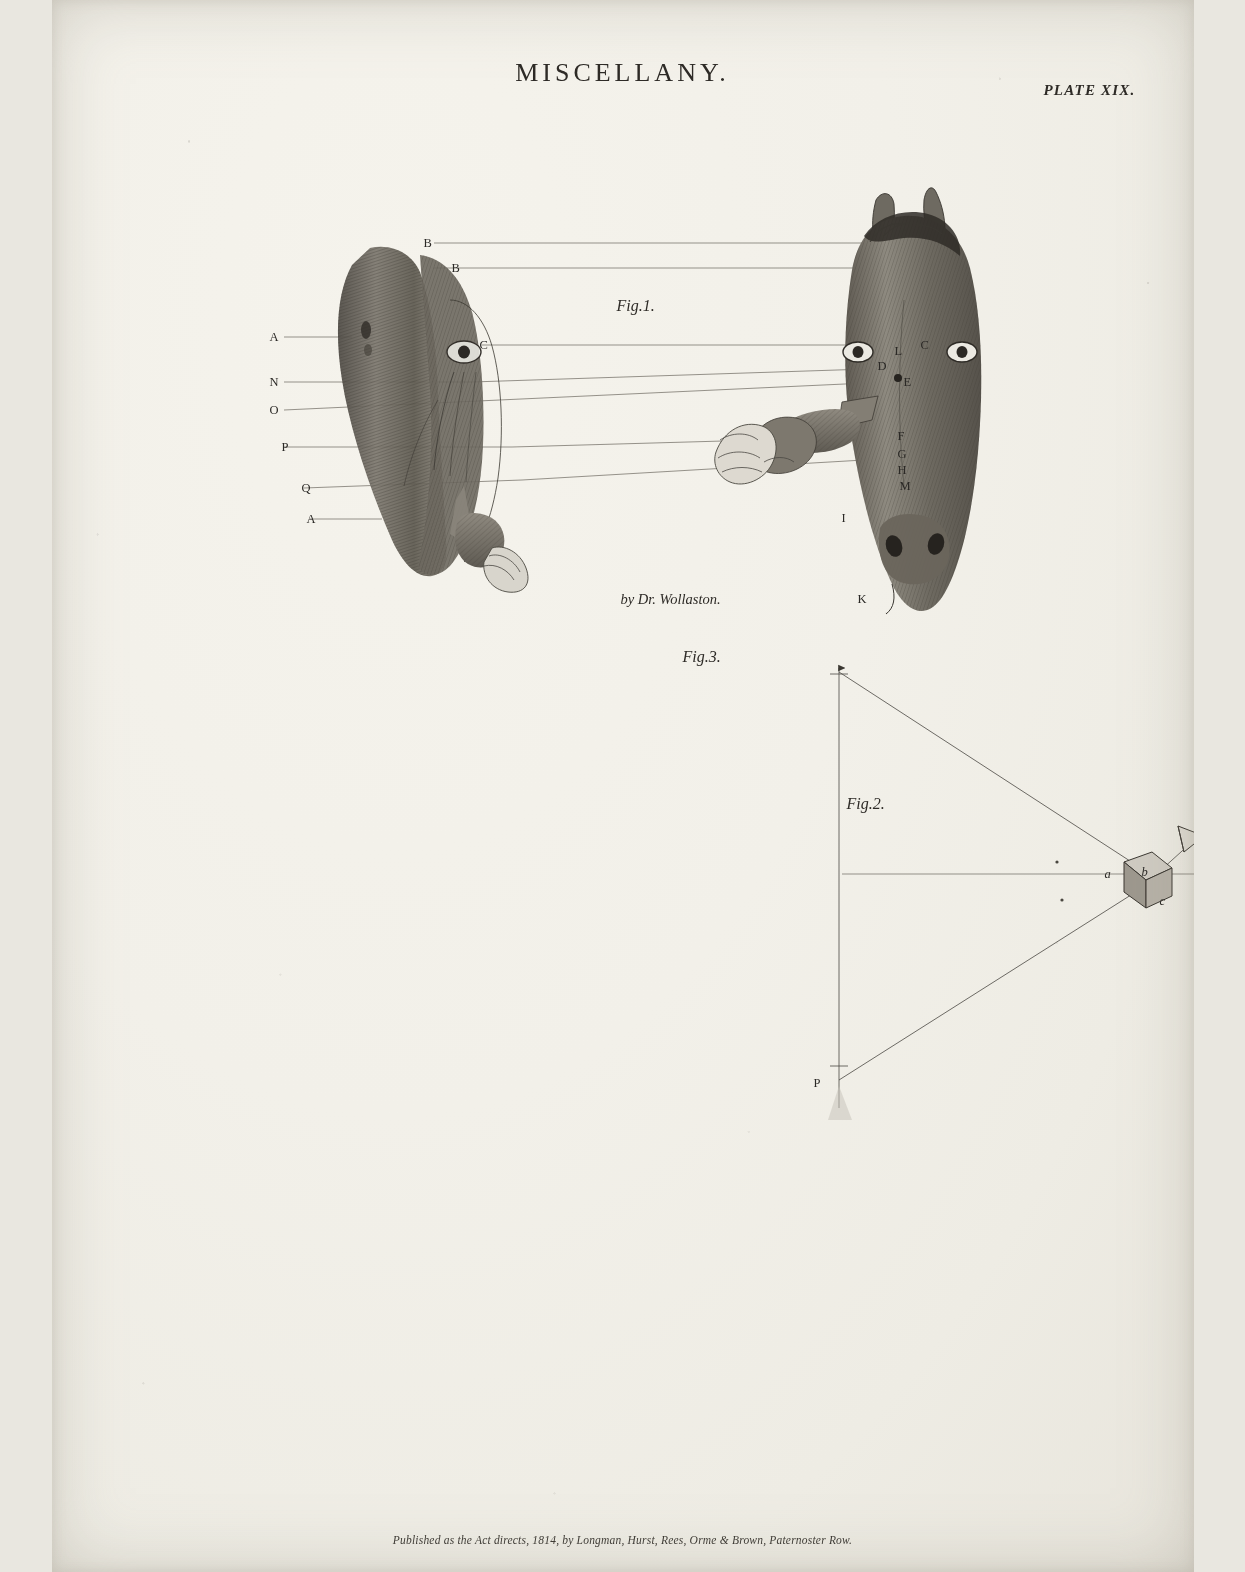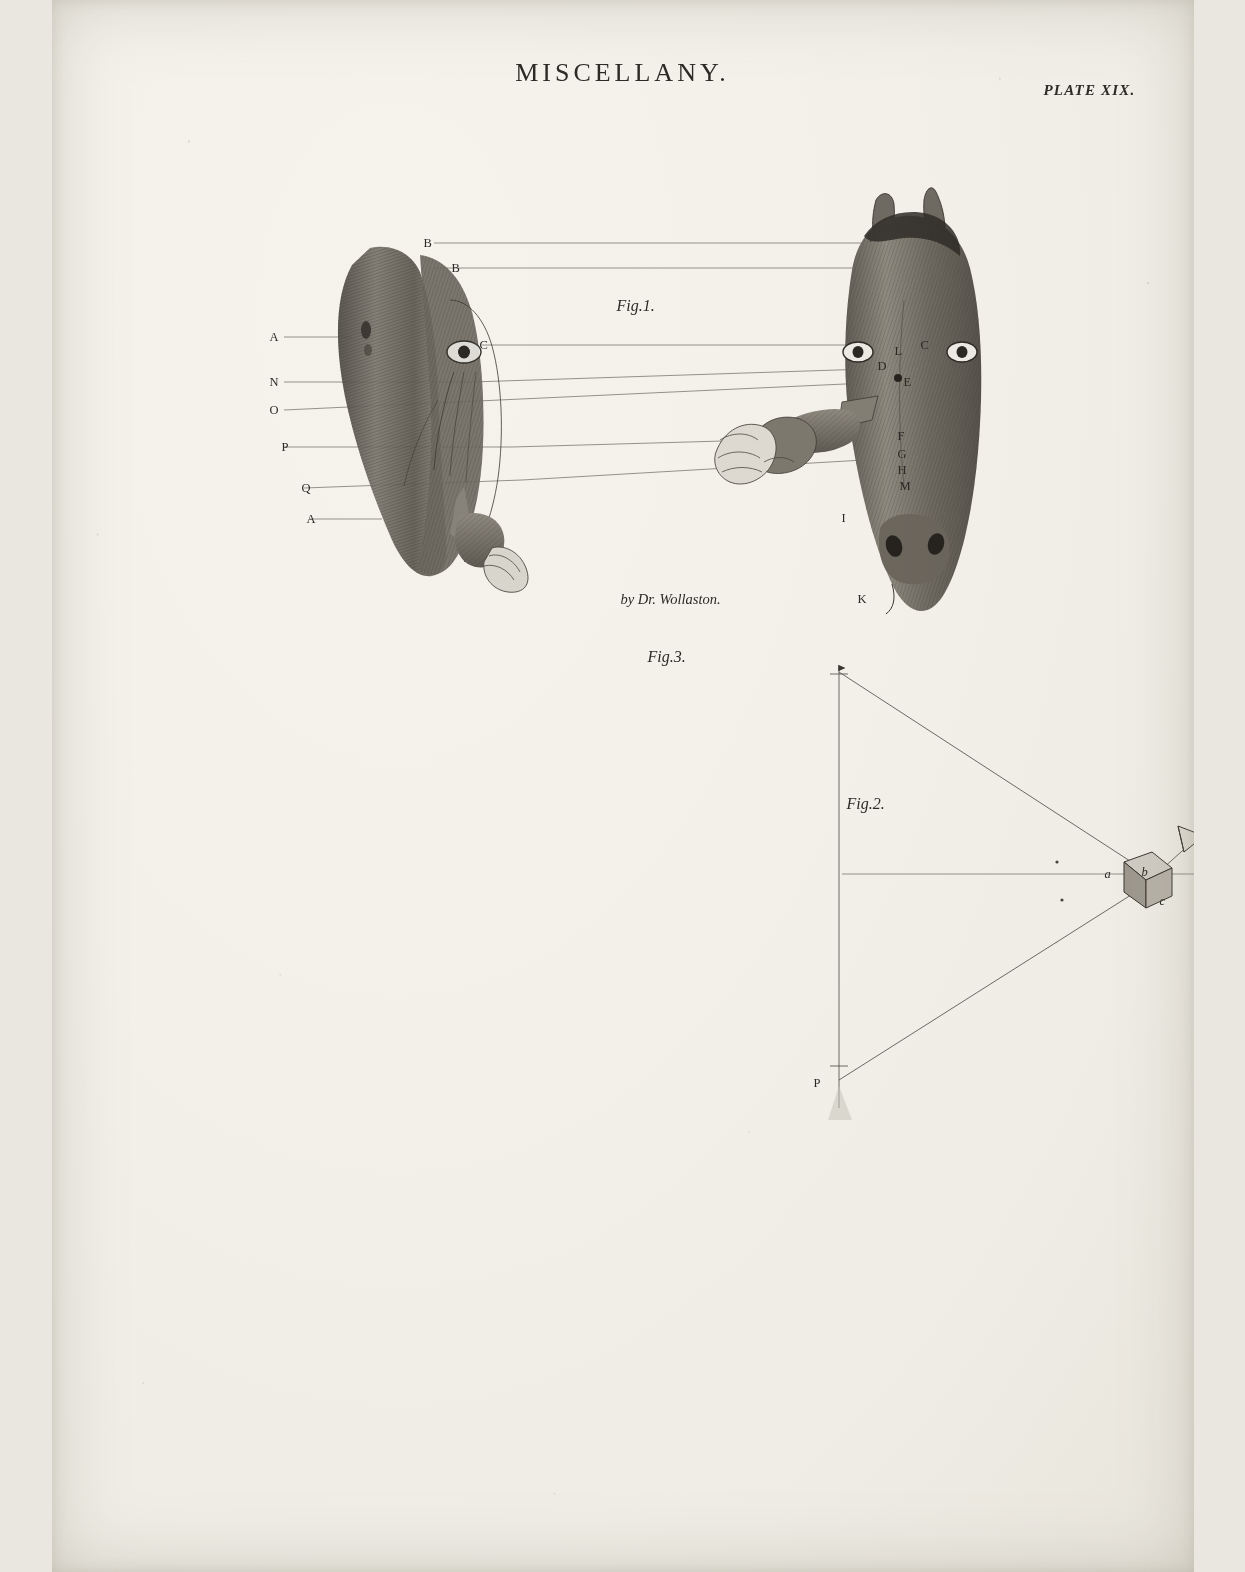--- a/index.html
+++ b/index.html
@@ -287,21 +287,21 @@
 
       <polygon points="787,1086 800,1120 776,1120" fill="#c9c5bc" opacity=".55"></polygon>
     </g>
   </svg>
 
   <div class="hdr-title">MISCELLANY.</div>
   <div class="hdr-plate">PLATE XIX.</div>
 
   <div class="figlabel" style="left:565px; top:297px;">Fig.1.</div>
   <div class="byline" style="left:569px; top:591px;text-align:center;">by Dr. Wollaston.</div>
-  <div class="figlabel" style="left:596px; top:648px;">Fig.3.</div>
+  <div class="figlabel" style="left:631px; top:648px;">Fig.3.</div>
   <div class="figlabel" style="left:795px; top:795px;">Fig.2.</div>
 
   <div class="keyletter" style="left:372px; top:236px;">B</div>
   <div class="keyletter" style="left:400px; top:261px;">B</div>
   <div class="keyletter" style="left:218px; top:330px;">A</div>
   <div class="keyletter" style="left:428px; top:338px;">C</div>
   <div class="keyletter" style="left:218px; top:375px;">N</div>
   <div class="keyletter" style="left:218px; top:403px;">O</div>
   <div class="keyletter" style="left:230px; top:440px;">P</div>
   <div class="keyletter" style="left:250px; top:481px;">Q</div>
@@ -318,15 +318,16 @@
   <div class="keyletter" style="left:790px; top:511px;">I</div>
   <div class="keyletter" style="left:806px; top:592px;">K</div>
 
   <div class="keyletter" style="left:1053px; top:867px; font-style:italic;">a</div>
   <div class="keyletter" style="left:1090px; top:865px; font-style:italic;">b</div>
   <div class="keyletter" style="left:1108px; top:894px; font-style:italic;">c</div>
   <div class="keyletter" style="left:1146px; top:867px; font-style:italic;">d</div>
   <div class="keyletter" style="left:762px; top:1076px;">P</div>
 
 
+  <div class="footer">Published as the Act directs, 1814, by Longman, Hurst, Rees, Orme &amp; Brown, Paternoster Row.</div>
 
   <div id="edge"></div>
 </div>
 
 </body></html>

